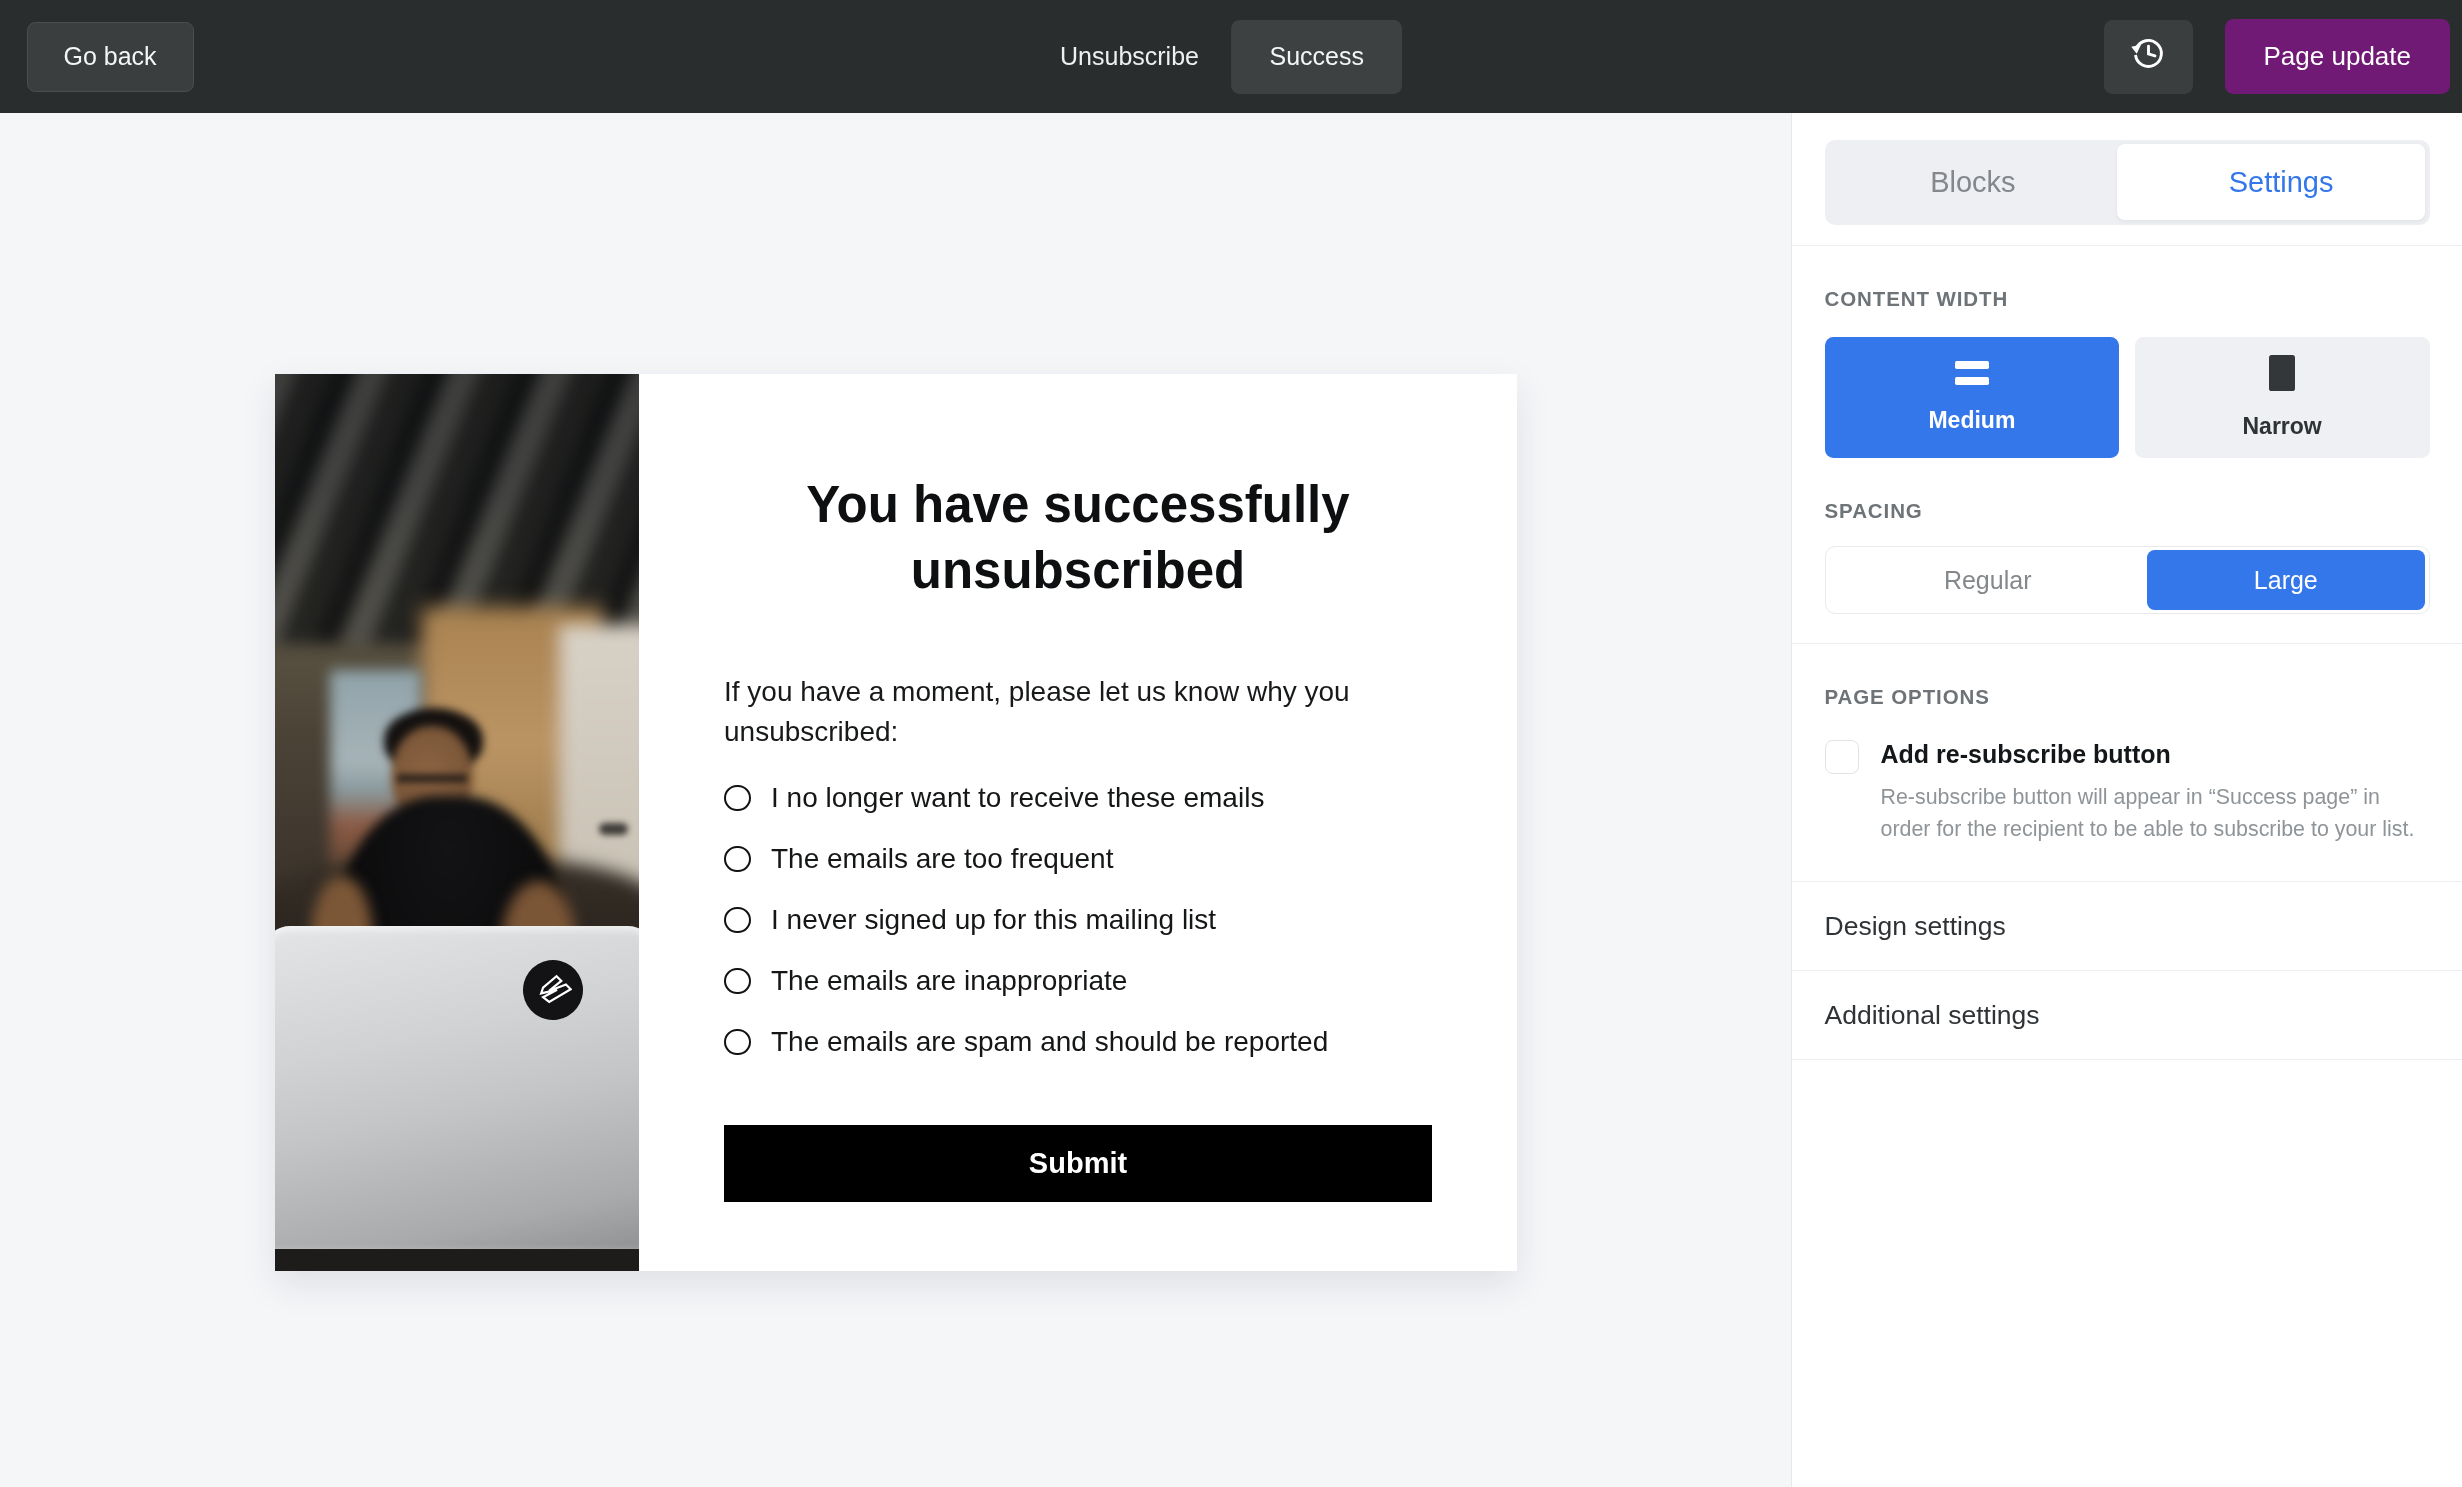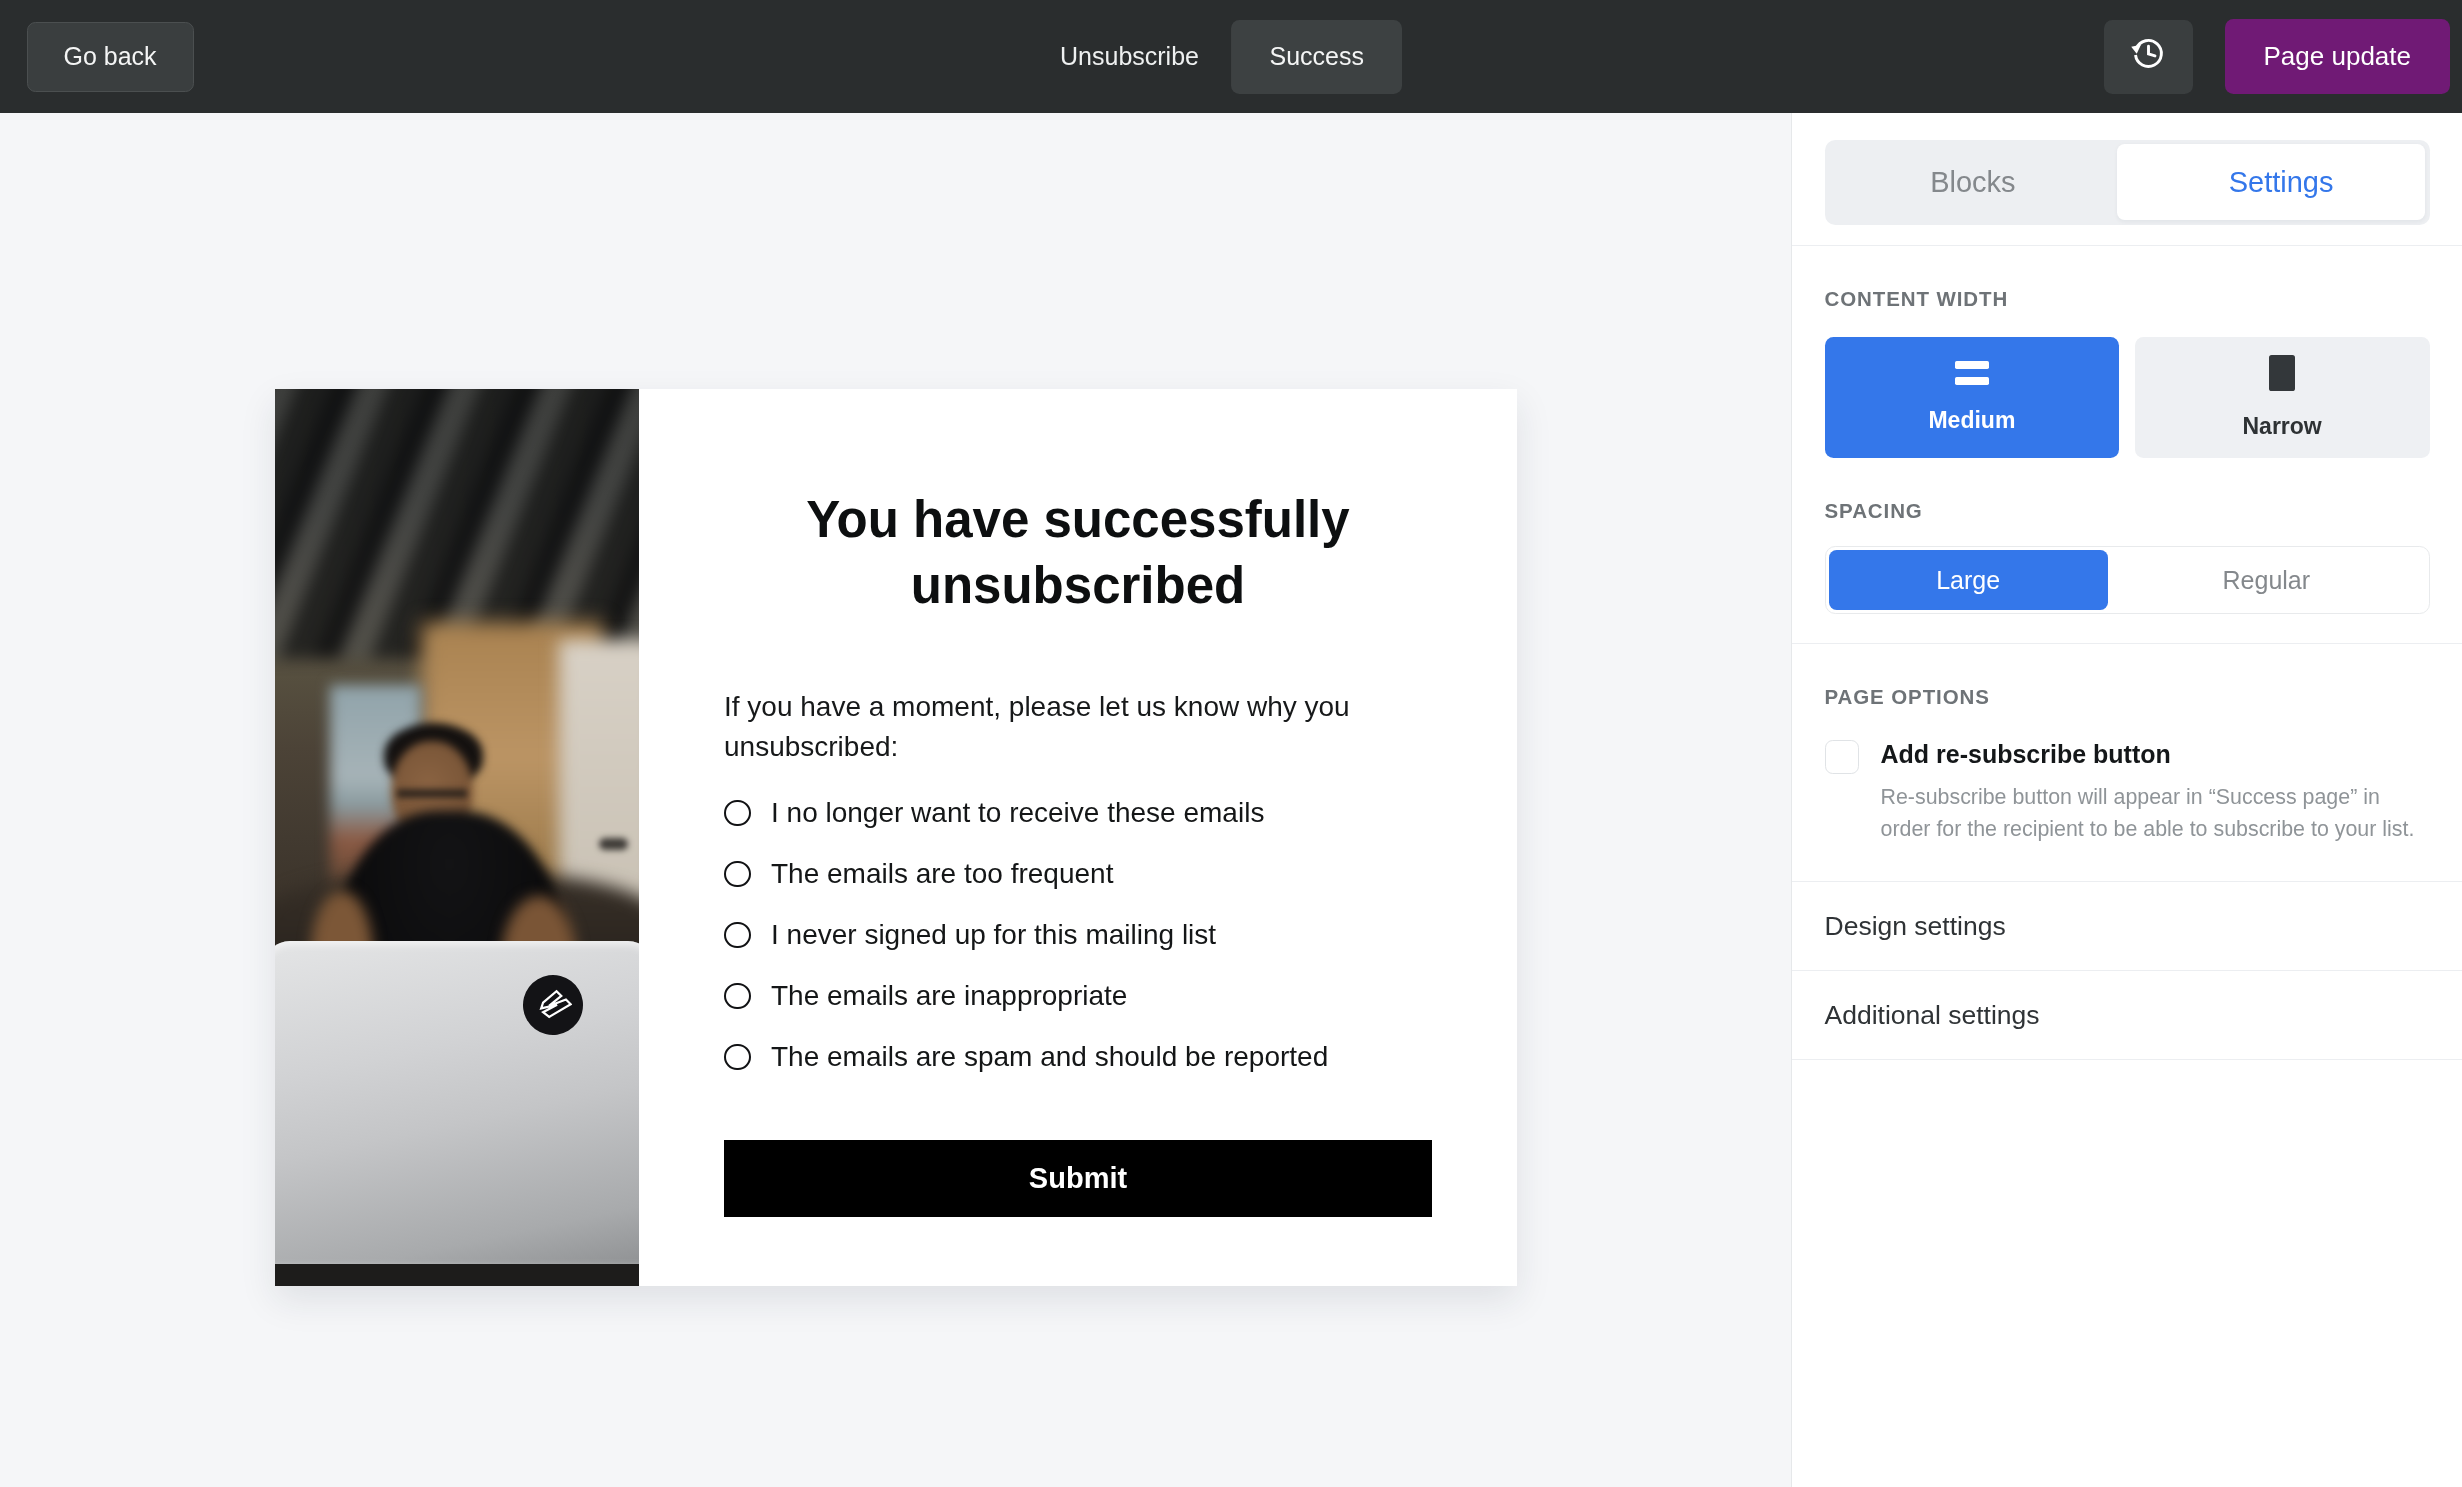--- a/index.html
+++ b/index.html
@@ -19,21 +19,21 @@
   .tb-right { display:flex; align-items:center; gap:32px; }
   .history-btn { width:89px; height:74px; background:#3a3e3f; }
   .page-update { height:75px; padding:0 39px; background:#701a75; font-size:26px; color:#ffffff; }
 
   
   .main { display:flex; height:1375px; }
   .canvas { position:relative; flex:1; background:#f5f6f8; overflow:hidden; }
 
   
   .card { position:absolute; left:275px; top:261px; width:1242px; height:897px; background:#ffffff;
-          box-shadow:0 13.7px 34px rgba(25,35,55,.10); display:flex;margin-top:15px; }
+          box-shadow:0 13.7px 34px rgba(25,35,55,.10); display:flex; }
   .photo { position:relative; width:364px; height:100%; overflow:hidden; background:#3a3631; flex:none; }
   .photo > div { position:absolute; }
   .ph-base { inset:0; background:linear-gradient(180deg,#262624 0%,#30302e 12%,#45413a 22%,#564f3f 32%,
              #4c4337 40%,#423a30 50%,#3b332a 58%,#57493a 100%); }
   .ph-pipes { left:-6%; right:-6%; top:-4%; height:34%;
               background:repeating-linear-gradient(112deg, rgba(14,15,16,.88) 0 24px, rgba(82,84,82,.55) 24px 53px,
               rgba(28,29,28,.85) 53px 85px); filter:blur(7.7px); }
   .ph-wall { left:40%; top:26%; width:50%; height:34%;
              background:linear-gradient(180deg,#a98250,#bb9464 45%,#8d6e3f); filter:blur(10.3px); }
   .ph-door { right:-5%; top:28%; width:27%; height:45%;
@@ -227,22 +227,22 @@
         </div>
         <div class="wcard">
           <div class="icon-tall"></div>
           <div class="wcard-label">Narrow</div>
         </div>
       </div>
 
       <div class="sb-label">SPACING</div>
 
       <div class="spacing-toggle">
+        <div class="sp-half sp-regular">Regular</div>
         <div class="sp-half sp-large">Large</div>
-        <div class="sp-half sp-regular">Regular</div>
       </div>
     </div>
 
     <div class="divider-full div-spacing"></div>
 
     <div class="sb-pad">
       <div class="sb-label">PAGE OPTIONS</div>
 
       <div class="option-row">
         <div class="checkbox"></div>

